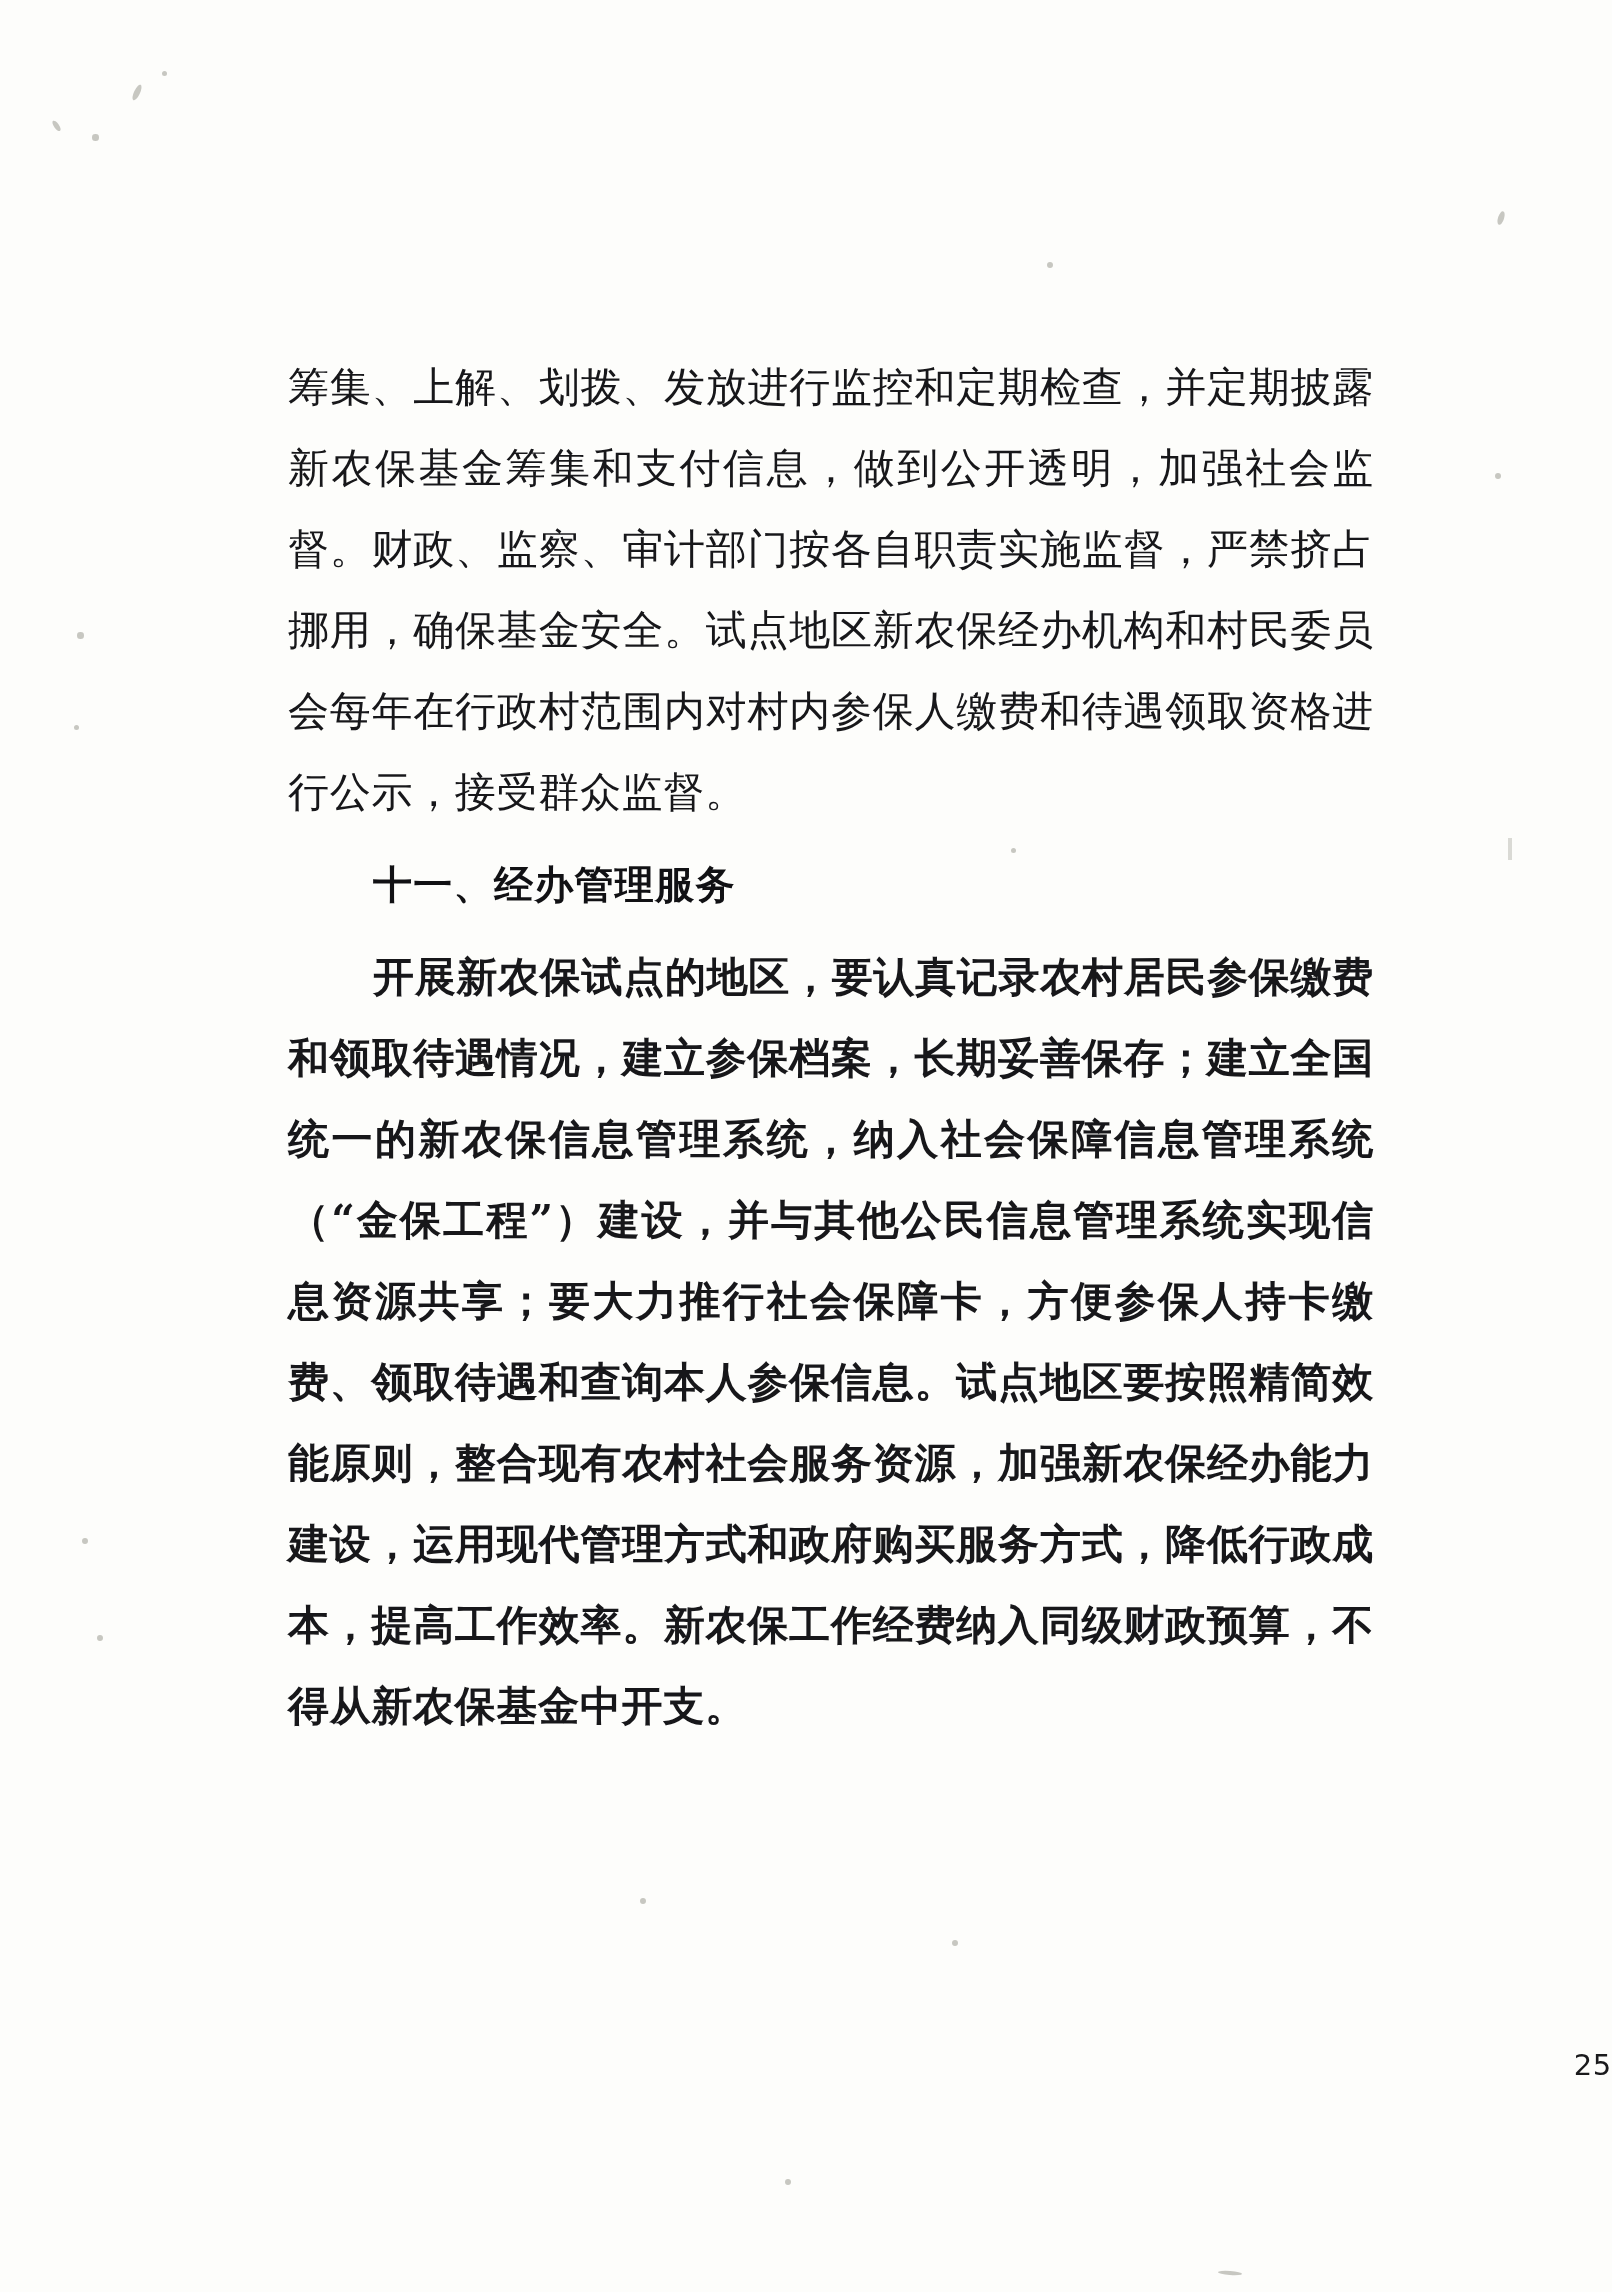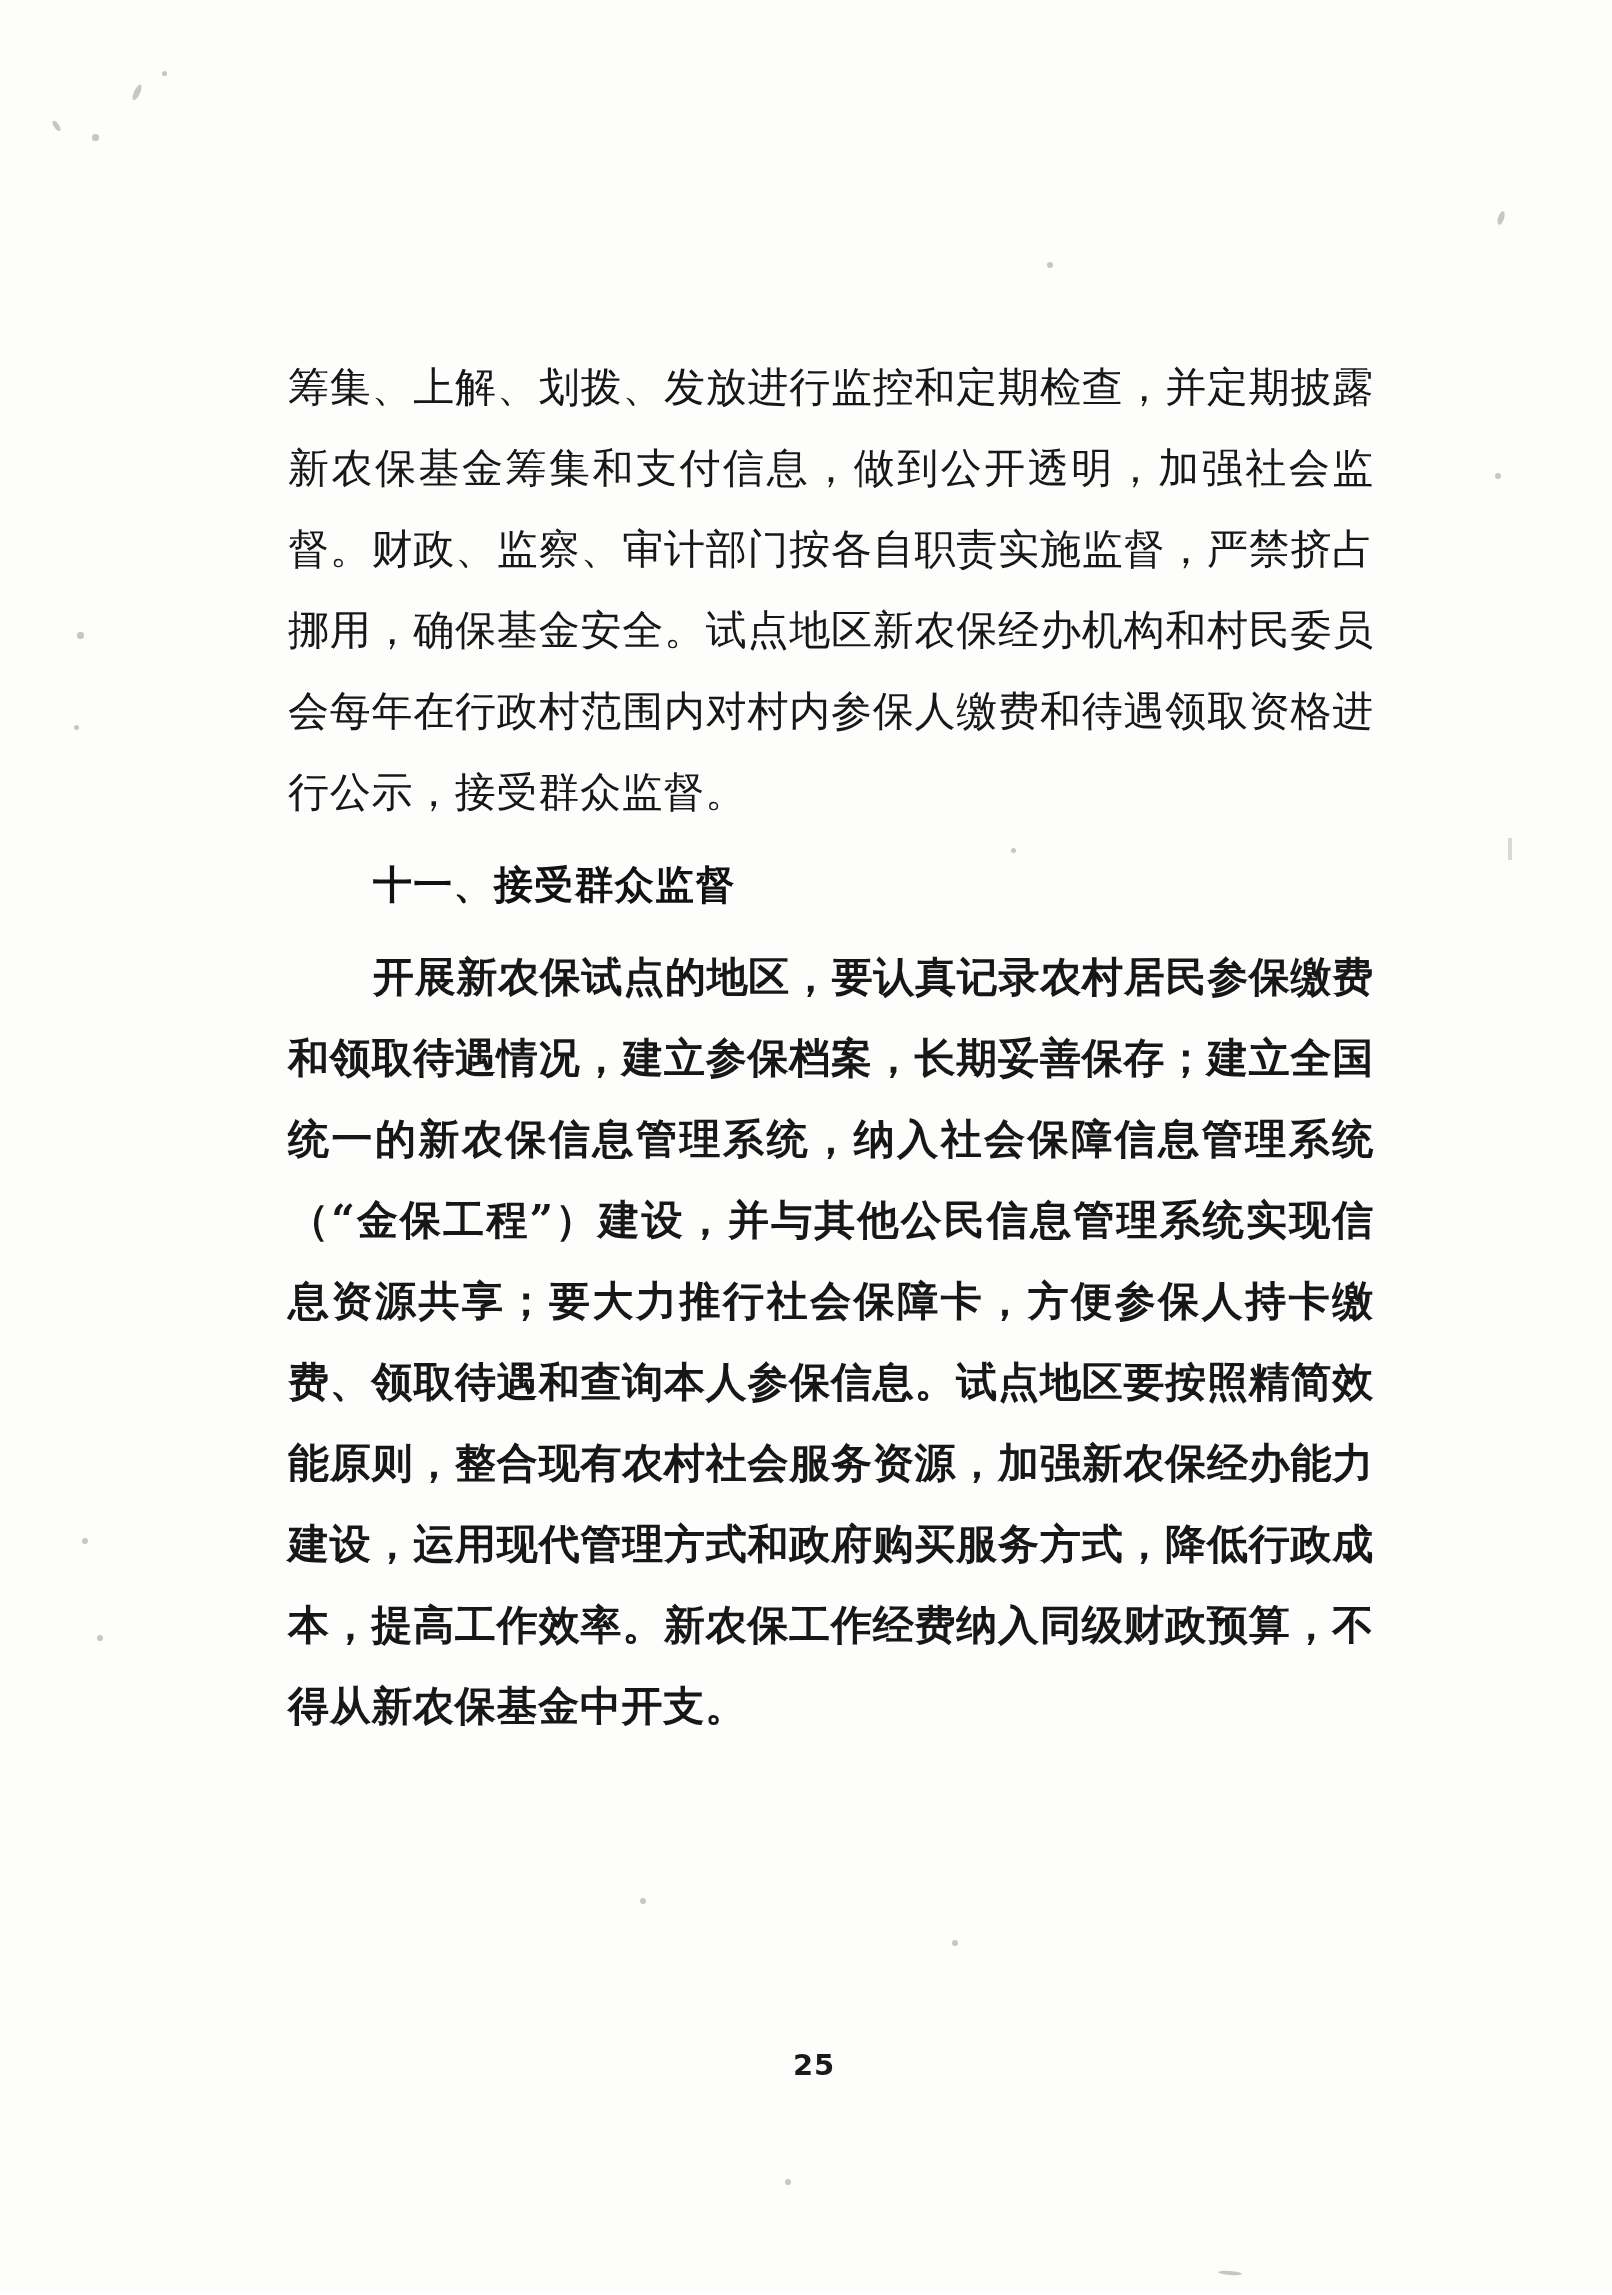--- a/index.html
+++ b/index.html
@@ -52,23 +52,23 @@
     text-indent: 85px;
     letter-spacing: 1.3px;
     font-family: "DejaVu Sans", sans-serif;
   }
   .block-gap { height: 11.8px; }
   .page-number {
     position: absolute;
     left: 16px;
     right: 0;
     top: 2048px;
-    text-align: center;
+    text-align: right;
     font-size: 29px;
-    font-weight: bold;
+    font-weight: normal;
     color: #1a1a1c;
     font-family: "DejaVu Sans", sans-serif;
     letter-spacing: 0.7px;
   }
   .edge-mark {
     position: absolute;
     background: #b8b8b0;
     opacity: 0.5;
   }
 </style>
@@ -91,21 +91,21 @@
   <div class="speck" style="left:97px; top:1635px; width:5.9px; height:5.9px;"></div>
   <div class="speck" style="left:640px; top:1898px; width:5.9px; height:5.9px;"></div>
   <div class="speck" style="left:952px; top:1940px; width:5.9px; height:5.9px;"></div>
   <div class="speck" style="left:785px; top:2179px; width:5.9px; height:5.9px;"></div>
   <div class="speck" style="left:1218px; top:2271px; width:23.6px; height:3.9px; transform:rotate(4deg);"></div>
   <div class="edge-mark" style="left:1508px; top:838px; width:3.9px; height:22px;"></div>
 
   <div class="content">
     <p class="para">筹集、上解、划拨、发放进行监控和定期检查，并定期披露新农保基金筹集和支付信息，做到公开透明，加强社会监督。财政、监察、审计部门按各自职责实施监督，严禁挤占挪用，确保基金安全。试点地区新农保经办机构和村民委员会每年在行政村范围内对村内参保人缴费和待遇领取资格进行公示，接受群众监督。</p>
     <div class="block-gap"></div>
-    <h2 class="heading">十一、接受群众监督</h2>
+    <h2 class="heading">十一、经办管理服务</h2>
     <div class="block-gap"></div>
     <p class="para para-indent">开展新农保试点的地区，要认真记录农村居民参保缴费和领取待遇情况，建立参保档案，长期妥善保存；建立全国统一的新农保信息管理系统，纳入社会保障信息管理系统（“金保工程”）建设，并与其他公民信息管理系统实现信息资源共享；要大力推行社会保障卡，方便参保人持卡缴费、领取待遇和查询本人参保信息。试点地区要按照精简效能原则，整合现有农村社会服务资源，加强新农保经办能力建设，运用现代管理方式和政府购买服务方式，降低行政成本，提高工作效率。新农保工作经费纳入同级财政预算，不得从新农保基金中开支。</p>
   </div>
 
   <div class="page-number">25</div>
 
 </div>
 
 
 </body></html>

